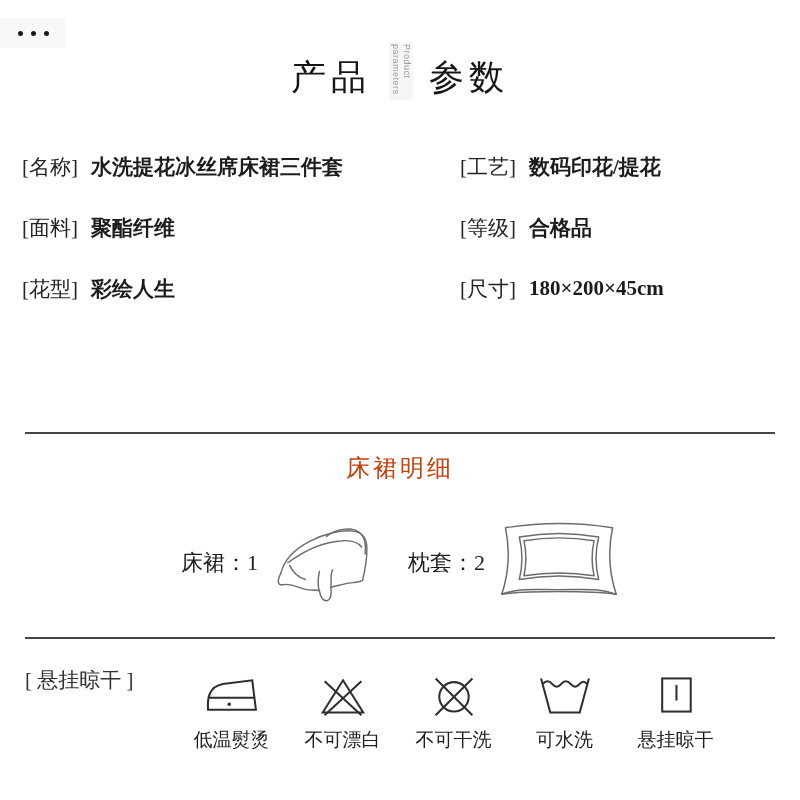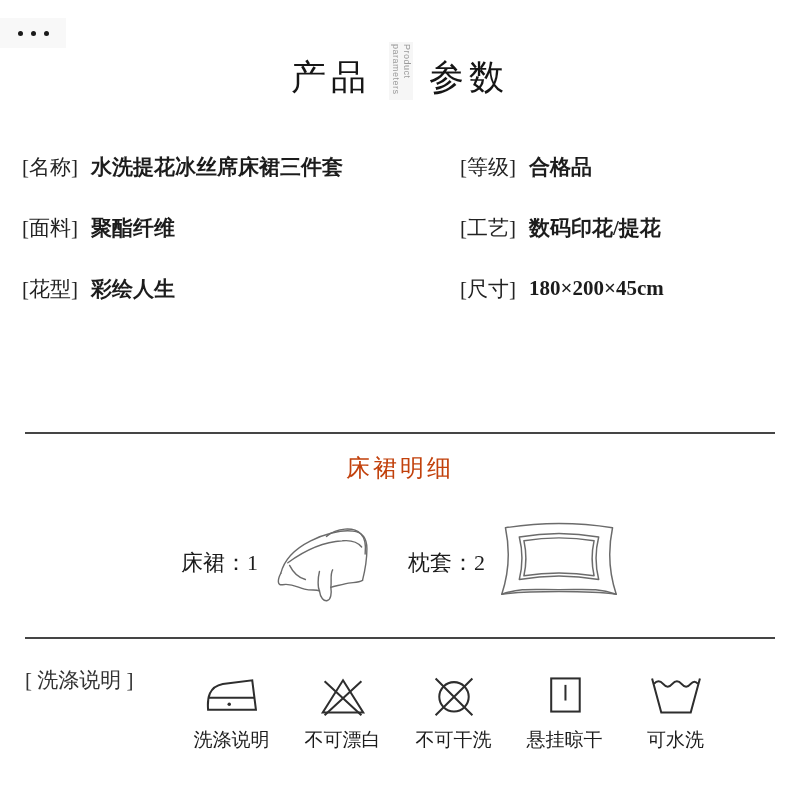--- a/index.html
+++ b/index.html
@@ -84,26 +84,26 @@
       <span class="spec-value">聚酯纤维</span>
     </div>
     <div class="spec-row">
       <span class="spec-label">[花型]</span>
       <span class="spec-value">彩绘人生</span>
     </div>
   </div>
 
   <div class="spec-col right">
     <div class="spec-row">
+      <span class="spec-label">[工艺]</span>
+      <span class="spec-value">数码印花/提花</span>
+    </div>
+    <div class="spec-row">
       <span class="spec-label">[等级]</span>
       <span class="spec-value">合格品</span>
-    </div>
-    <div class="spec-row">
-      <span class="spec-label">[工艺]</span>
-      <span class="spec-value">数码印花/提花</span>
     </div>
     <div class="spec-row">
       <span class="spec-label">[尺寸]</span>
       <span class="spec-value">180×200×45cm</span>
     </div>
   </div>
 
   <div class="divider one"></div>
 
   <div class="details-heading">床裙明细</div>
@@ -131,33 +131,33 @@
           <path class="line-art" d="M3 80 C30 76 100 76 127 80"></path>
           <path class="line-art" d="M22 18 C50 13 80 13 108 18 C104 34 104 48 108 64 C80 59 50 59 22 64 C26 48 26 34 22 18 Z"></path>
           <path class="line-art" d="M27 22 C52 18 78 18 103 22 C100 36 100 47 103 60 C78 56 52 56 27 60 C30 47 30 36 27 22 Z"></path>
         </svg>
       </span>
     </div>
   </div>
 
   <div class="divider two"></div>
 
-  <div class="wash-title">[ 洗涤说明 ]</div>
+  <div class="wash-title">[ 悬挂晾干 ]</div>
 
   <div class="wash-icons">
 
     <div class="wash-cell">
       <span class="wash-glyph">
         <svg width="58" height="46" viewBox="0 0 60 50">
           <path class="wash-stroke" d="M4 41 L56 41 L52 9 L20 13 C5 16 3 28 4 41 Z"></path>
           <path class="wash-stroke" d="M4.5 28 L55 28"></path>
           <circle cx="27" cy="35" r="1.9" fill="#2e2e2e" stroke="none"></circle>
         </svg>
       </span>
-      <span class="wash-label">洗涤说明</span>
+      <span class="wash-label">低温熨烫</span>
     </div>
 
     <div class="wash-cell">
       <span class="wash-glyph">
         <svg width="58" height="46" viewBox="0 0 60 50">
           <path class="wash-stroke" d="M30 9 L52 44 L8 44 Z"></path>
           <path class="wash-stroke" d="M10 10 L50 47 M50 10 L10 47"></path>
         </svg>
       </span>
       <span class="wash-label">不可漂白</span>
@@ -169,31 +169,31 @@
           <circle class="wash-stroke" cx="30" cy="27" r="16"></circle>
           <path class="wash-stroke" d="M10 7 L50 47 M50 7 L10 47"></path>
         </svg>
       </span>
       <span class="wash-label">不可干洗</span>
     </div>
 
     <div class="wash-cell">
       <span class="wash-glyph">
         <svg width="58" height="46" viewBox="0 0 60 50">
+          <path class="wash-stroke" d="M4 7 L14 44 L46 44 L56 7"></path>
+          <path class="wash-stroke" d="M6 13 Q11 7 16 13 Q21 19 26 13 Q31 7 36 13 Q41 19 46 13 Q50 8 54 13"></path>
+        </svg>
+      </span>
+      <span class="wash-label">可水洗</span>
+    </div>
+
+    <div class="wash-cell">
+      <span class="wash-glyph">
+        <svg width="58" height="46" viewBox="0 0 60 50">
           <rect class="wash-stroke" x="15" y="7" width="31" height="36"></rect>
           <path class="wash-stroke" d="M30.5 14 L30.5 31"></path>
         </svg>
       </span>
       <span class="wash-label">悬挂晾干</span>
     </div>
 
-    <div class="wash-cell">
-      <span class="wash-glyph">
-        <svg width="58" height="46" viewBox="0 0 60 50">
-          <path class="wash-stroke" d="M4 7 L14 44 L46 44 L56 7"></path>
-          <path class="wash-stroke" d="M6 13 Q11 7 16 13 Q21 19 26 13 Q31 7 36 13 Q41 19 46 13 Q50 8 54 13"></path>
-        </svg>
-      </span>
-      <span class="wash-label">可水洗</span>
-    </div>
-
   </div>
 </div>
 
 </body></html>

